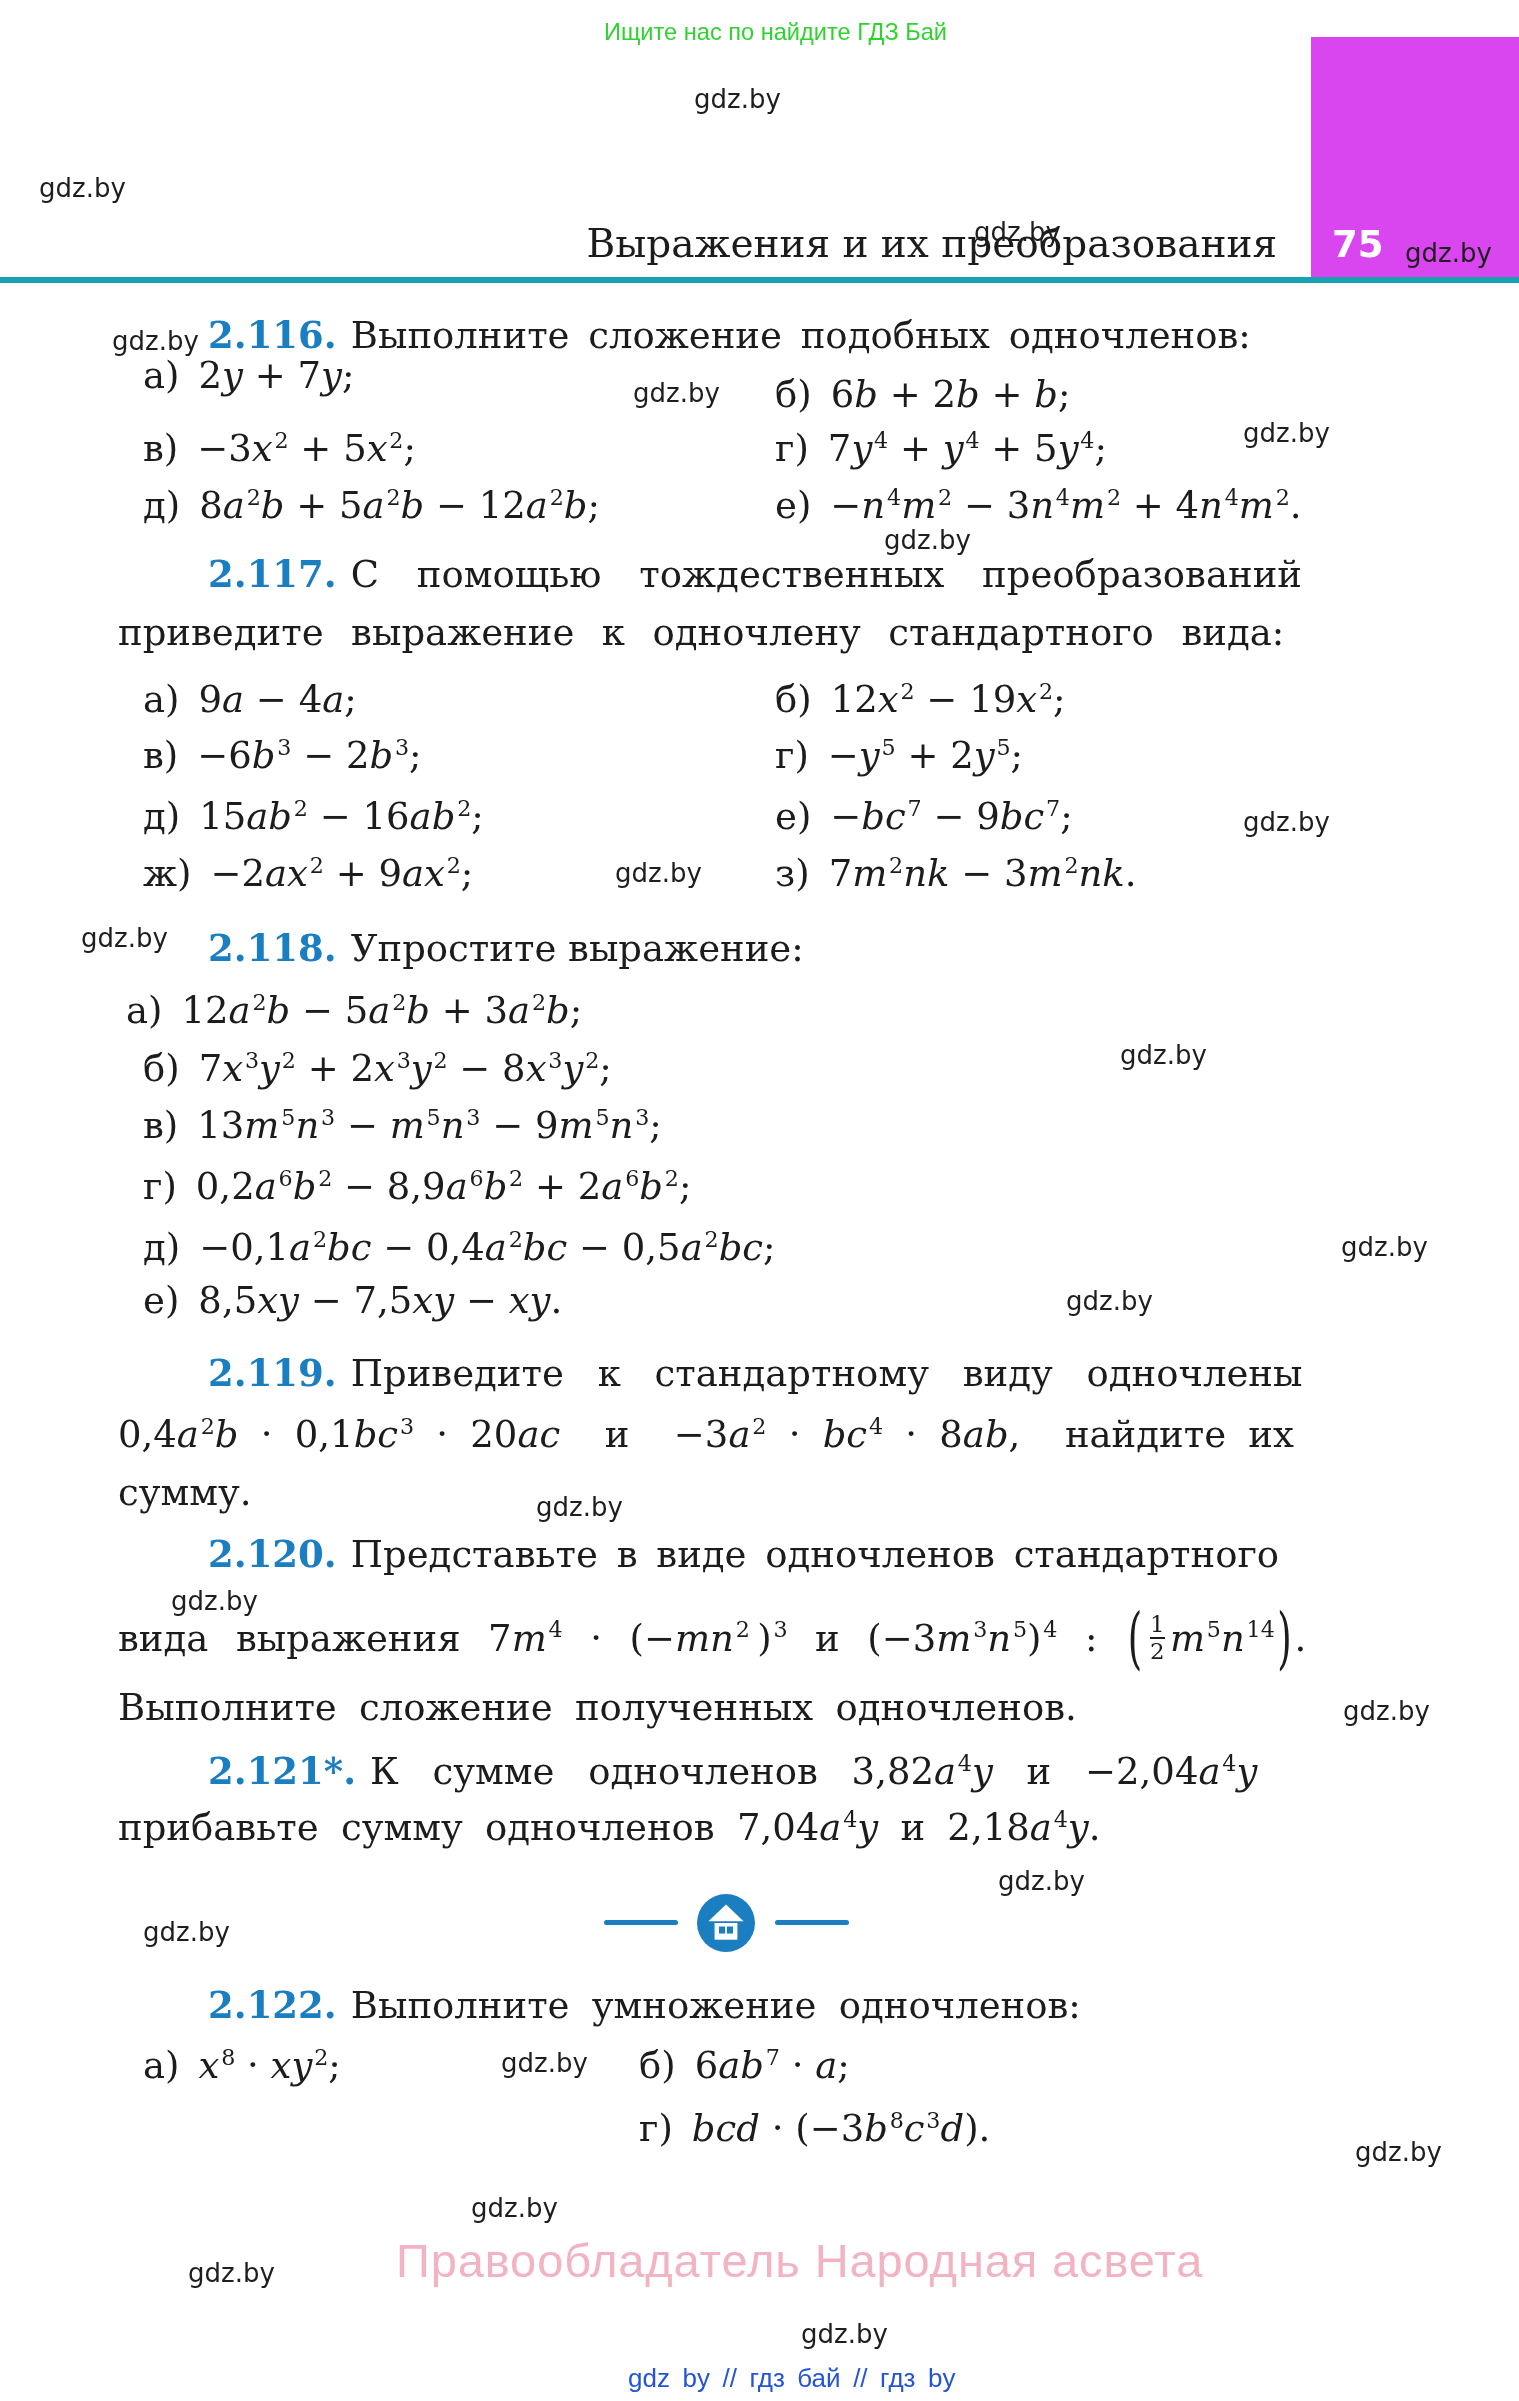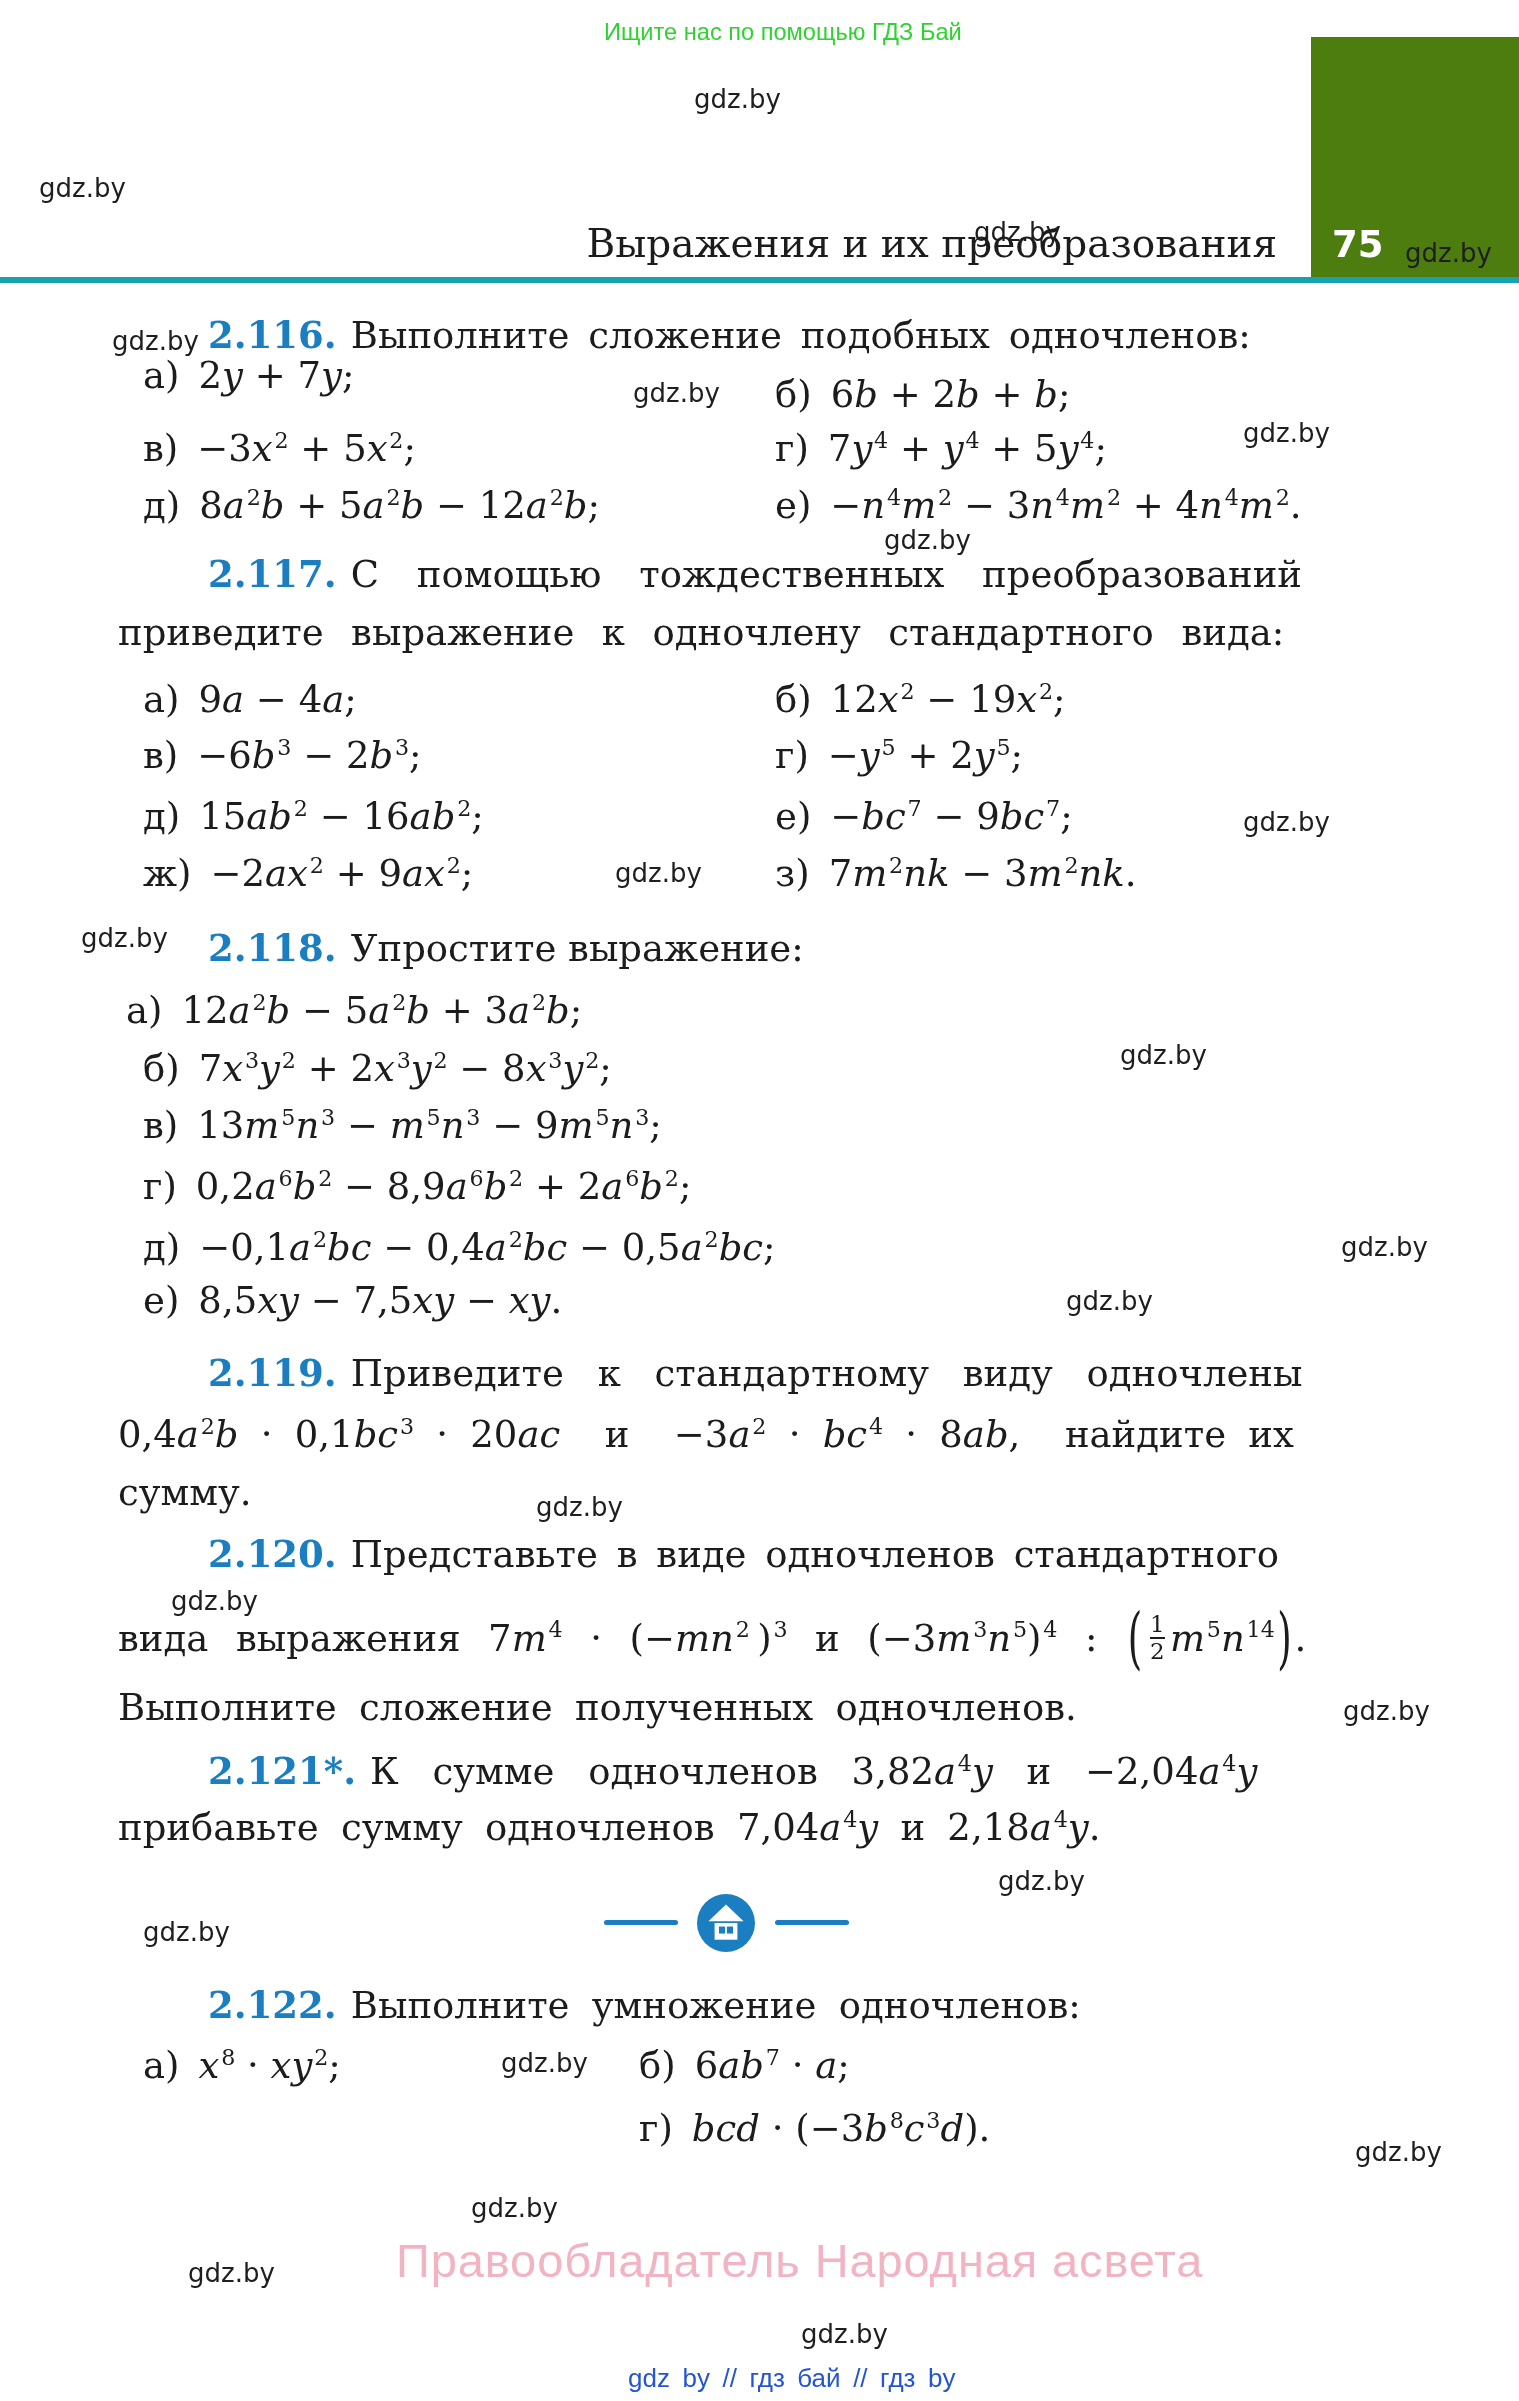--- a/index.html
+++ b/index.html
@@ -13,21 +13,21 @@
   }
   .green-note {
     position:absolute; font-family:"Liberation Sans", sans-serif;
     font-size:23.6px; color:#2fd32f; white-space:nowrap;
   }
   .page-title {
     position:absolute; font-size:39px; color:#1c1c1c; white-space:nowrap;
   }
   .teal-block {
     position:absolute; left:1311px; top:37px; width:208px; height:241px;
-    background:#4d7c0f;
+    background:#d946ef;
   }
   .teal-rule {
     position:absolute; left:0; top:277px; width:1519px; height:6.1px;
     background:#17a2b1;
   }
   .pagenum {
     position:absolute; left:21px; top:186px;
     font-family:"DejaVu Sans", sans-serif; font-weight:bold;
     font-size:37px; color:#ffffff;
   }
@@ -62,21 +62,21 @@
     font-family:"Liberation Sans", sans-serif; font-size:26px; color:#2355d4;
     word-spacing:5.3px; white-space:nowrap;
   }
   .house-badge { position:absolute; left:697px; top:1894px; width:58px; height:58px; }
 </style>
 </head>
 <body>
 
 <div id="page">
 
-  <div class="green-note" style="left:604px; top:19px;">Ищите нас по помощью ГДЗ Бай</div>
+  <div class="green-note" style="left:604px; top:19px;">Ищите нас по найдите ГДЗ Бай</div>
   <div class="wm" style="left:694px; top:84px;">gdz.by</div>
   <div class="wm" style="left:974px; top:217px;">gdz.by</div>
   <div class="wm" style="left:39px;  top:173px;">gdz.by</div>
 
   <div class="page-title" style="right:242px; top:221px;">Выражения и их преобразования</div>
   <div class="teal-block">
     <div class="pagenum">75</div>
     <div class="wm-teal">gdz.by</div>
   </div>
   <div class="teal-rule"></div>

